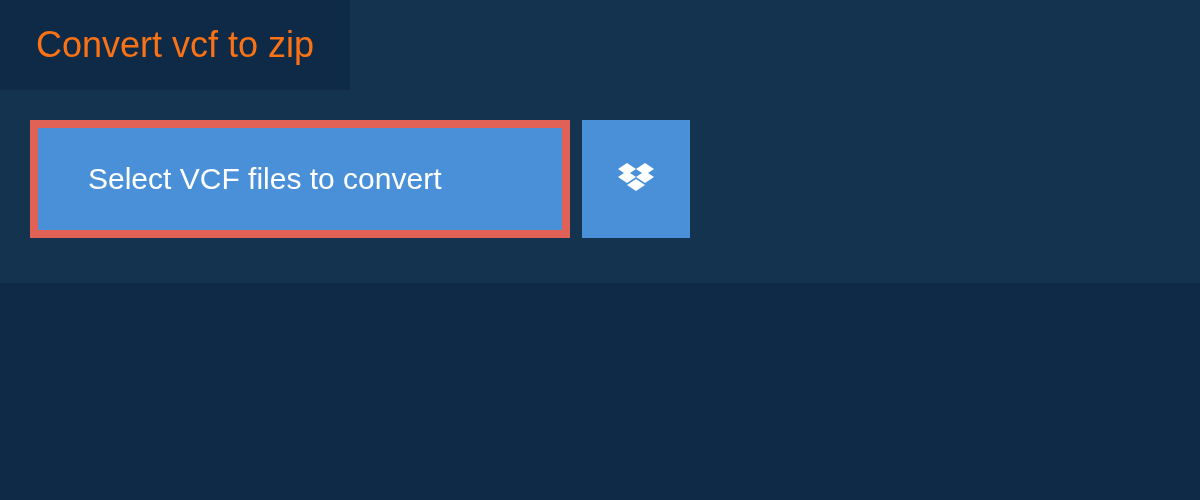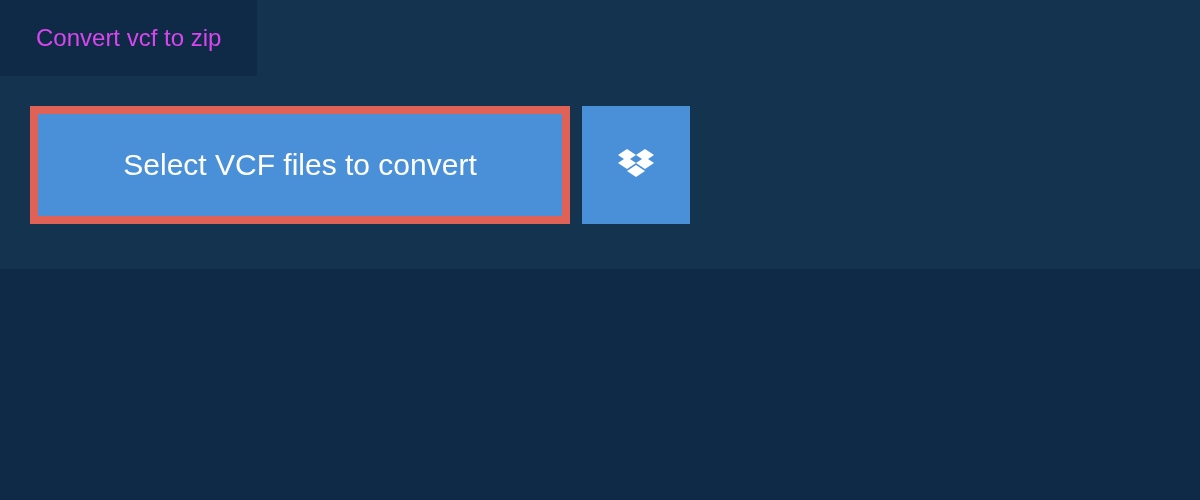--- a/index.html
+++ b/index.html
@@ -17,22 +17,22 @@
     }
     
     .panel {
       background-color: #14334f;
       width: 100%;
       padding-bottom: 45px;
     }
     
     .tab-header {
       background-color: #0f2a47;
-      color: #d946ef;
-      font-size: 24px;
+      color: #f97316;
+      font-size: 36px;
       font-weight: 300;
       padding: 24px 36px;
       display: inline-block;
       margin-bottom: 0;
     }
     
     .button-row {
       display: flex;
       padding: 30px 30px 0 30px;
       gap: 12px;
@@ -42,21 +42,21 @@
     .select-button {
       background-color: #4a90d9;
       border: 8px solid #e06257;
       color: #ffffff;
       font-size: 30px;
       font-weight: 300;
       padding: 34px 50px;
       cursor: pointer;
       display: flex;
       align-items: center;
-      justify-content: center;
+      justify-content: flex-start;
       min-width: 540px;
     }
     
     .dropbox-button {
       background-color: #4a90d9;
       color: #ffffff;
       width: 108px;
       display: flex;
       align-items: center;
       justify-content: center;

